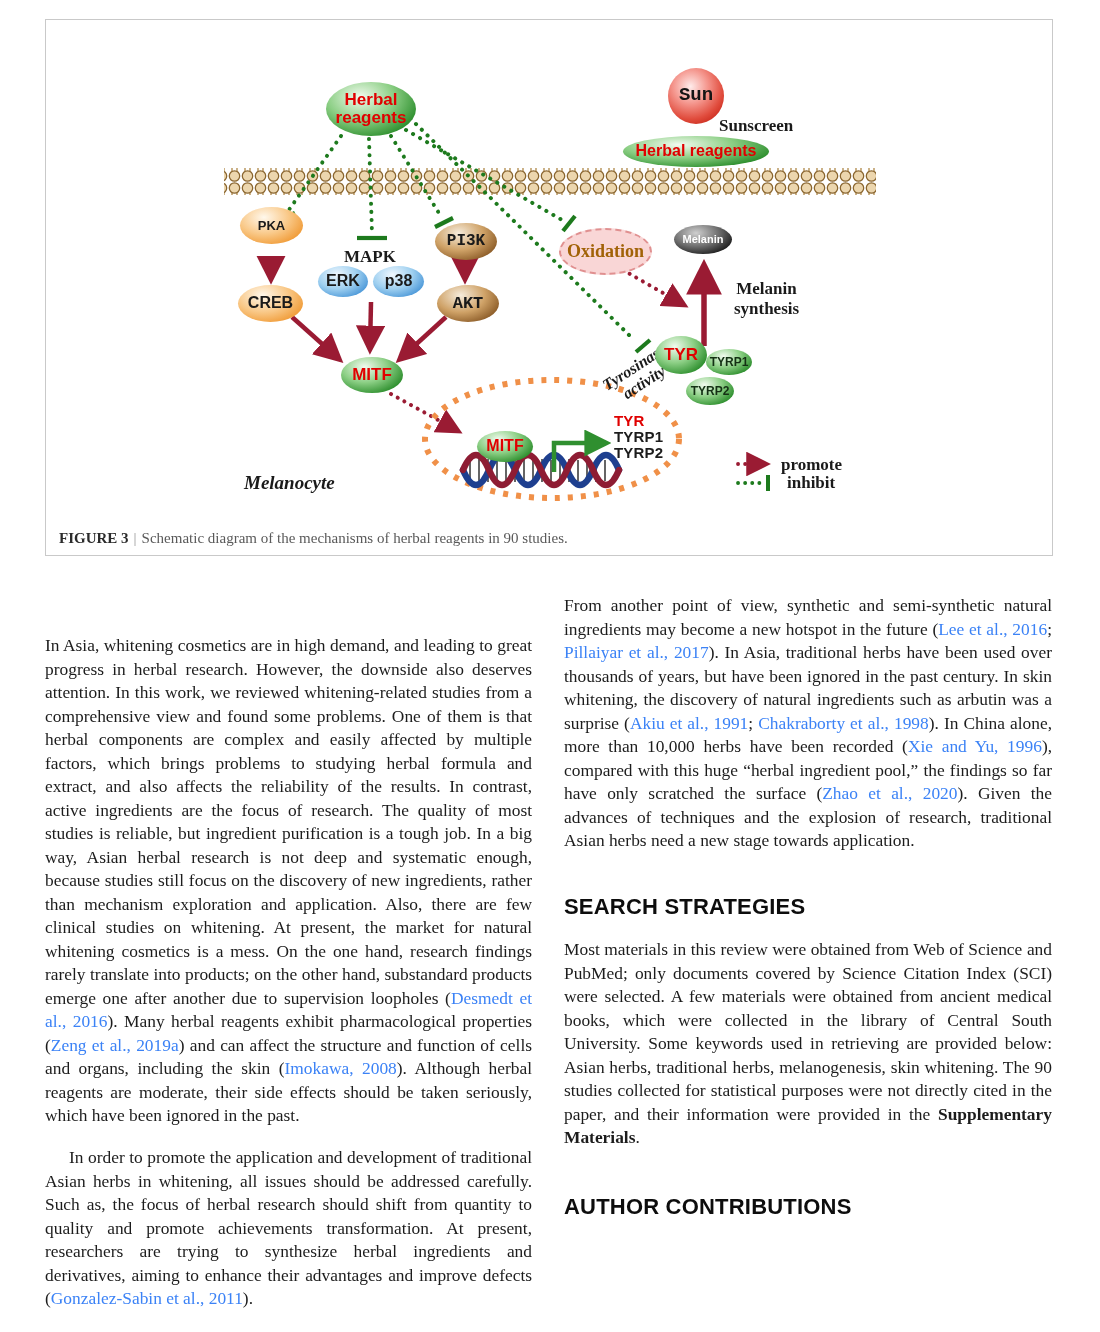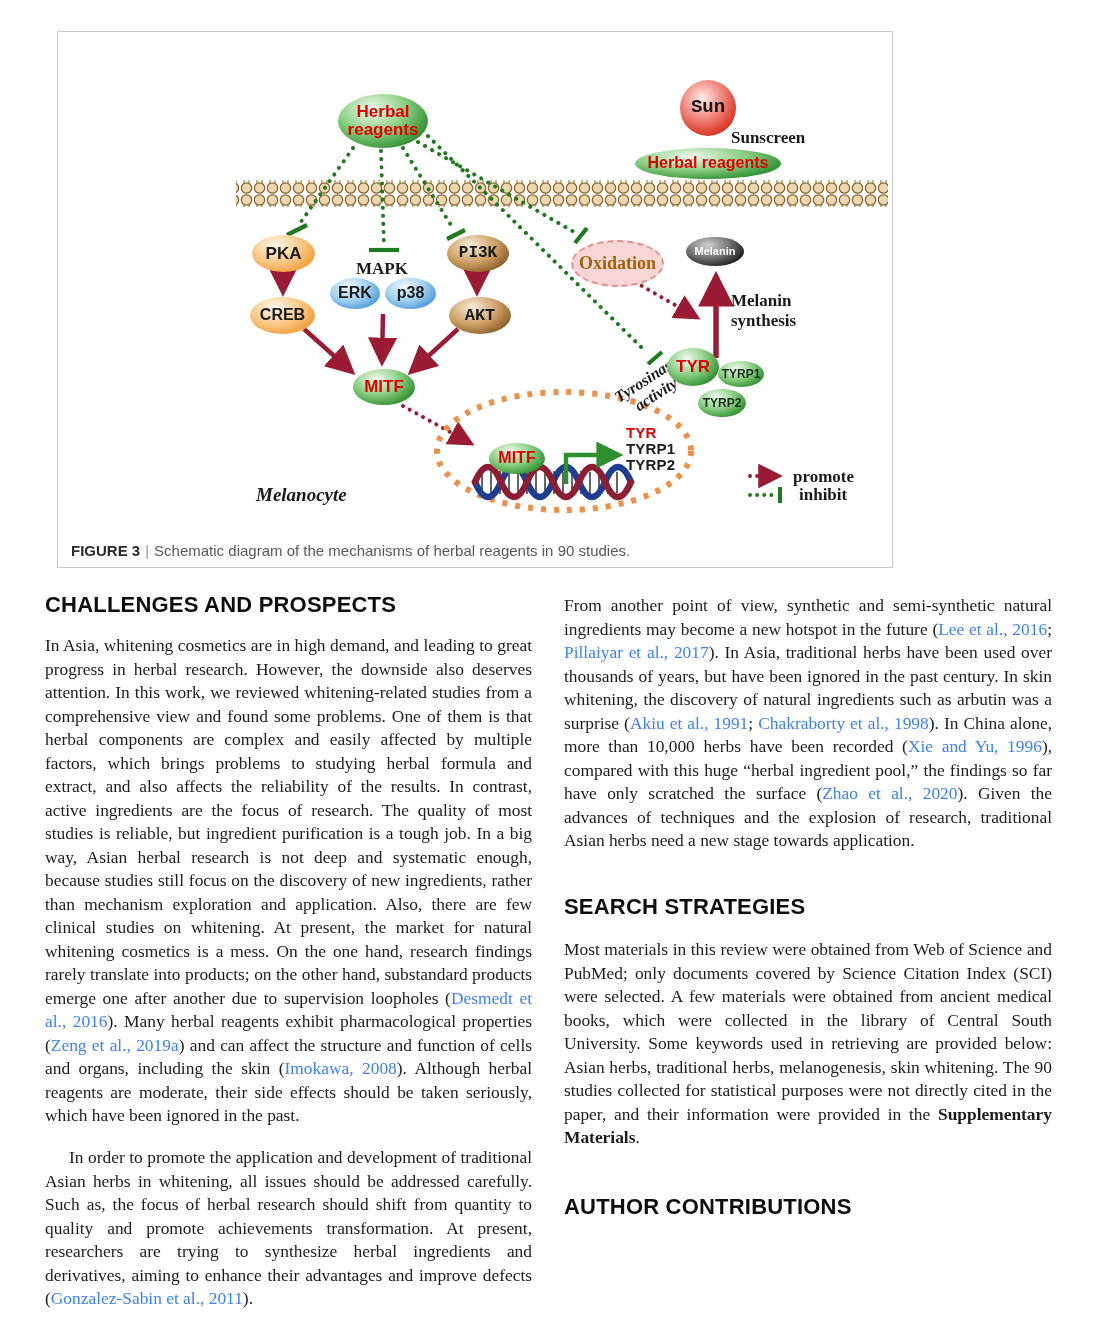--- a/index.html
+++ b/index.html
@@ -1,45 +1,45 @@
 <!DOCTYPE html>
 <html><head>
 <meta charset="utf-8">
 <style>
   html,body{margin:0;padding:0;background:#ffffff;}
   .page{position:relative;width:1100px;height:1332px;background:#fff;overflow:hidden;
         font-family:"Liberation Serif",serif;color:#1c1c1c;}
 
   
-  .figbox{position:absolute;left:45px;top:19px;width:836px;height:537px;
-          border:1.5px solid #c9c9c9;margin:12px;background:#fff;box-sizing:border-box;}
+  .figbox{position:absolute;left:45px;top:19px;width:1008px;height:537px;
+          border:1.5px solid #c9c9c9;margin:0;background:#fff;box-sizing:border-box;}
   .diagram{position:absolute;inset:0;}
   .connector-layer{position:absolute;left:0;top:0;width:1012px;height:537px;}
 
   .ell{position:absolute;display:flex;align-items:center;justify-content:center;
        text-align:center;border-radius:50%;font-family:"Liberation Sans",sans-serif;
        font-weight:bold;line-height:1.05;}
   .g{background:radial-gradient(ellipse at 38% 28%, #f2fbf0 0%, #8ccf85 42%, #2e8f2e 78%, #1b6b1b 100%);color:#e00000;}
   .or{background:radial-gradient(ellipse at 38% 28%, #fff8ec 0%, #f9c887 45%, #f09a35 80%, #d97f18 100%);color:#1a1a1a;}
   .bl{background:radial-gradient(ellipse at 38% 28%, #f0f8ff 0%, #9fd0f0 45%, #4a97d8 80%, #2f7cc0 100%);color:#1a1a1a;}
   .br{background:radial-gradient(ellipse at 38% 28%, #f6ecdc 0%, #cfa267 45%, #8a5a26 80%, #6b4318 100%);color:#1a1a1a;font-family:Liberation Mono, monospace;}
   .blk{background:radial-gradient(ellipse at 38% 28%, #cfcfcf 0%, #6e6e6e 45%, #1a1a1a 80%, #000 100%);color:#ffffff;}
   .sun{background:radial-gradient(circle at 40% 33%, #ffeceb 0%, #f4948b 35%, #e04b3c 65%, #c32013 88%);
        color:#151515;font-family:Liberation Mono, monospace;}
   .oxid{background:#f9d6d6;border:2px dashed #e09090;color:#a16207;
         font-family:"Liberation Serif",serif;}
 
-  .lbl{position:absolute;font-family:"Liberation Serif",serif;font-weight:bold;color:#1a1a1a;}
+  .lbl{position:absolute;font-family:"Liberation Serif",serif;font-weight:bold;color:#1a1a1a;text-align:center;}
   .lbl.italic{font-style:italic;}
   .genelbl{position:absolute;font-family:"Liberation Sans",sans-serif;font-weight:bold;
            font-size:15px;line-height:15px;color:#1c1c1c;letter-spacing:.2px;}
   .genelbl.red{color:#e00000;}
   .rot{transform:rotate(-33deg);text-align:center;line-height:1.1;}
 
-  .figcap{position:absolute;left:13px;top:510px;font-family:Liberation Sans, sans-serif;
+  .figcap{position:absolute;left:13px;top:510px;font-family:Liberation Serif, serif;
           font-size:15px;color:#595959;}
   .figcap .figlabel{font-weight:bold;color:#2b2b2b;}
   .figcap .figsep{color:#9a9a9a;padding:0 5px;}
 
   
   .h-section{position:absolute;font-family:"Liberation Sans",sans-serif;font-weight:bold;
              font-size:22px;letter-spacing:.2px;color:#0d0d0d;margin:0;}
   .par{position:absolute;font-size:17.4px;line-height:23.5px;text-align:justify;margin:0;}
   .par.indent{text-indent:24px;}
   .seg-cite{color:#3b82f6;}
@@ -114,21 +114,21 @@
         <line x1="692" y1="463" x2="716" y2="463" stroke="#1d7a1d" stroke-width="3.8" stroke-dasharray="0.1 7" stroke-linecap="round"></line>
         <line x1="722" y1="455" x2="722" y2="471" stroke="#1d7a1d" stroke-width="4"></line>
       </svg>
 
       <div class="ell g" style="left:280px;top:62px;width:90px;height:54px;font-size:17px">Herbal reagents</div>
 
       <div class="ell sun" style="left:622px;top:48px;width:56px;height:56px;font-size:19px">Sun</div>
       <div class="lbl" style="left:673px;top:96px;font-size:17px">Sunscreen</div>
       <div class="ell g" style="left:577px;top:116px;width:146px;height:31px;font-size:16px">Herbal reagents</div>
 
-      <div class="ell or" style="left:194px;top:203px;width:63px;height:37px;font-size:17px">PKA</div>
+      <div class="ell or" style="left:194px;top:187px;width:63px;height:37px;font-size:13px">PKA</div>
       <div class="lbl" style="left:298px;top:227px;width:72px;text-align:left;font-size:17px">MAPK</div>
       <div class="ell bl" style="left:272px;top:246px;width:50px;height:31px;font-size:16px">ERK</div>
       <div class="ell bl" style="left:327px;top:246px;width:51px;height:31px;font-size:16px">p38</div>
       <div class="ell br" style="left:389px;top:203px;width:62px;height:37px;font-size:16px">PI3K</div>
       <div class="ell or" style="left:192px;top:265px;width:65px;height:37px;font-size:16px">CREB</div>
       <div class="ell br" style="left:391px;top:265px;width:62px;height:37px;font-size:17px">AKT</div>
 
       <div class="ell oxid" style="left:513px;top:208px;width:89px;height:43px;font-size:18px">Oxidation</div>
       <div class="ell blk" style="left:628px;top:205px;width:58px;height:29px;font-size:11px">Melanin</div>
       <div class="lbl" style="left:673px;top:259px;width:95px;font-size:17px;line-height:20px">Melanin synthesis</div>
@@ -148,21 +148,20 @@
 
       <div class="lbl" style="left:735px;top:435px;font-size:17px">promote</div>
       <div class="lbl" style="left:741px;top:453px;font-size:17px">inhibit</div>
     </div>
 
     <figcaption class="figcap">
       <span class="figlabel">FIGURE 3</span><span class="figsep">|</span><span class="figtext">Schematic diagram of the mechanisms of herbal reagents in 90 studies.</span>
     </figcaption>
   </figure>
 
-  <h2 class="h-section" style="left:45px;top:592px;width:487px">CHALLENGES AND PROSPECTS</h2>
   <p class="par" style="left:45px;top:634px;width:487px"><span>In Asia, whitening cosmetics are in high demand, and leading to great progress in herbal research. However, the downside also deserves attention. In this work, we reviewed whitening-related studies from a comprehensive view and found some problems. One of them is that herbal components are complex and easily affected by multiple factors, which brings problems to studying herbal formula and extract, and also affects the reliability of the results. In contrast, active ingredients are the focus of research. The quality of most studies is reliable, but ingredient purification is a tough job. In a big way, Asian herbal research is not deep and systematic enough, because studies still focus on the discovery of new ingredients, rather than mechanism exploration and application. Also, there are few clinical studies on whitening. At present, the market for natural whitening cosmetics is a mess. On the one hand, research findings rarely translate into products; on the other hand, substandard products emerge one after another due to supervision loopholes (</span><span class="seg-cite">Desmedt et al., 2016</span><span>). Many herbal reagents exhibit pharmacological properties (</span><span class="seg-cite">Zeng et al., 2019a</span><span>) and can affect the structure and function of cells and organs, including the skin (</span><span class="seg-cite">Imokawa, 2008</span><span>). Although herbal reagents are moderate, their side effects should be taken seriously, which have been ignored in the past.</span></p>
   <p class="par indent" style="left:45px;top:1146px;width:487px"><span>In order to promote the application and development of traditional Asian herbs in whitening, all issues should be addressed carefully. Such as, the focus of herbal research should shift from quantity to quality and promote achievements transformation. At present, researchers are trying to synthesize herbal ingredients and derivatives, aiming to enhance their advantages and improve defects (</span><span class="seg-cite">Gonzalez-Sabin et al., 2011</span><span>).</span></p>
 
   <p class="par" style="left:564px;top:594px;width:488px"><span>From another point of view, synthetic and semi-synthetic natural ingredients may become a new hotspot in the future (</span><span class="seg-cite">Lee et al., 2016</span><span>; </span><span class="seg-cite">Pillaiyar et al., 2017</span><span>). In Asia, traditional herbs have been used over thousands of years, but have been ignored in the past century. In skin whitening, the discovery of natural ingredients such as arbutin was a surprise (</span><span class="seg-cite">Akiu et al., 1991</span><span>; </span><span class="seg-cite">Chakraborty et al., 1998</span><span>). In China alone, more than 10,000 herbs have been recorded (</span><span class="seg-cite">Xie and Yu, 1996</span><span>), compared with this huge “herbal ingredient pool,” the findings so far have only scratched the surface (</span><span class="seg-cite">Zhao et al., 2020</span><span>). Given the advances of techniques and the explosion of research, traditional Asian herbs need a new stage towards application.</span></p>
 
   <h2 class="h-section" style="left:564px;top:894px;width:488px">SEARCH STRATEGIES</h2>
   <p class="par" style="left:564px;top:938px;width:488px"><span>Most materials in this review were obtained from Web of Science and PubMed; only documents covered by Science Citation Index (SCI) were selected. A few materials were obtained from ancient medical books, which were collected in the library of Central South University. Some keywords used in retrieving are provided below: Asian herbs, traditional herbs, melanogenesis, skin whitening. The 90 studies collected for statistical purposes were not directly cited in the paper, and their information were provided in the </span><span class="seg-bold">Supplementary Materials</span><span>.</span></p>
 
   <h2 class="h-section" style="left:564px;top:1194px;width:488px">AUTHOR CONTRIBUTIONS</h2>
 </div>

